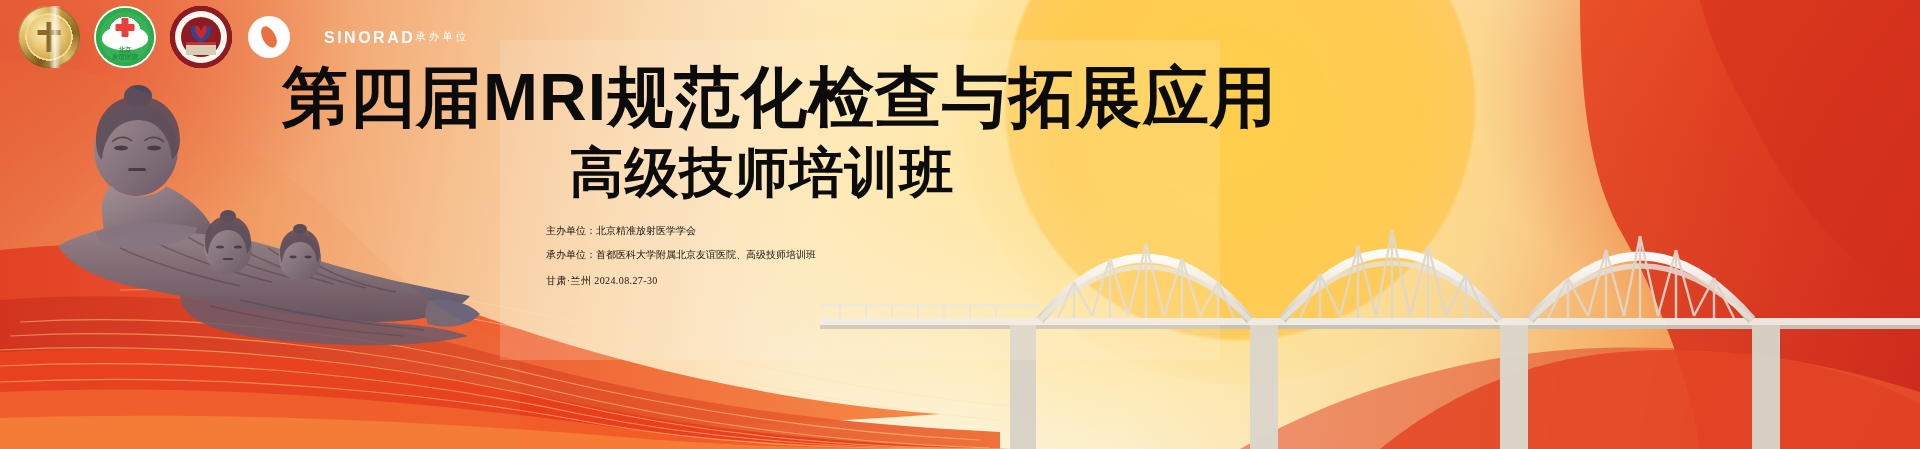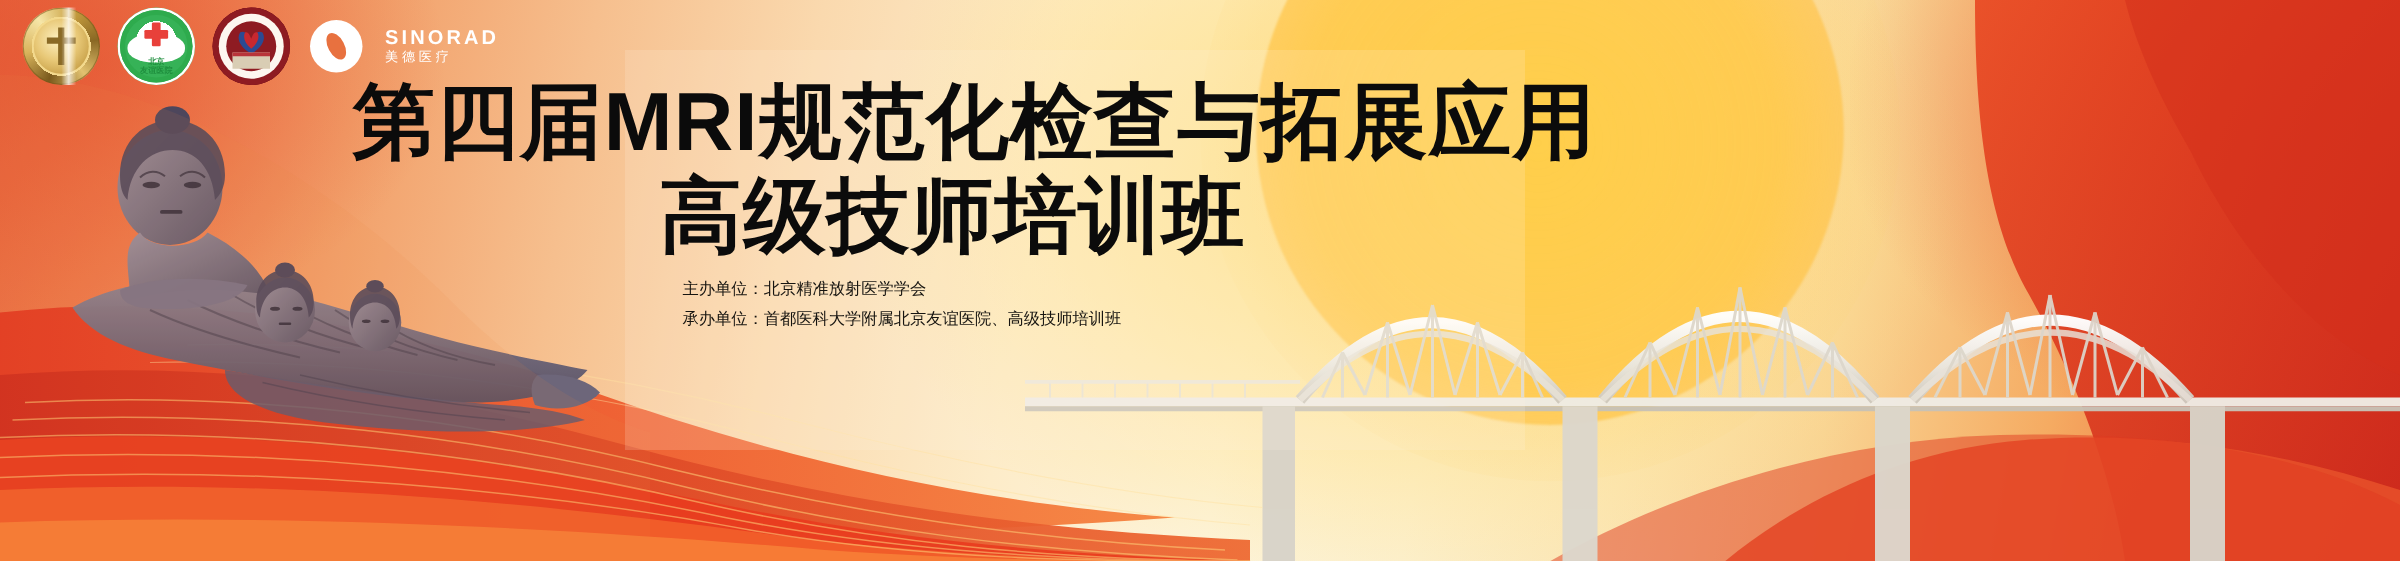--- a/index.html
+++ b/index.html
@@ -108,41 +108,41 @@
   }
 
   .logo-sino { width:46px; height:46px; display:flex; align-items:center; justify-content:center; }
   .sino-eye {
     width:42px; height:42px; border-radius:50%; background:#ffffff; position:relative;
   }
   .sino-eye:before {
     content:""; position:absolute; left:50%; top:50%; transform:translate(-50%,-50%) rotate(-28deg);
     width:13px; height:23px; border-radius:50%; background:#e8713f;
   }
-  .sino-wrap { display:flex; flex-direction:column; align-items:flex-start; margin-left:2px; }
+  .sino-wrap { display:flex; flex-direction:row; align-items:flex-start; margin-left:18px; }
   .sino-name { font-size:16px; font-weight:bold; letter-spacing:2.5px; color:#ffffff; line-height:17px; }
   .sino-sub  { font-size:10.5px; letter-spacing:3px; color:#ffffff; line-height:13px; margin-top:1px; }
 
   
   .title-wrap { position:absolute; left:0; top:0; width:1920px; z-index:35; text-align:center; }
   .title1 {
     position:absolute; left:282px; top:62px; width:960px; text-align:right;
     font-size:66px; line-height:70px; font-weight:bold; color:#0b0b0b;
     letter-spacing:1px; white-space:nowrap;
   }
   .title2 {
     position:absolute; left:282px; top:137px; width:960px; text-align:center;
-    font-size:66px; line-height:70px; font-weight:bold; color:#0b0b0b;
+    font-size:54px; line-height:70px; font-weight:bold; color:#0b0b0b;
     letter-spacing:1px; white-space:nowrap;
   }
 
   
   .orgs { position:absolute; left:546px; top:219px; z-index:35; }
   .orgline {
-    font-size:13px; line-height:23.5px; color:#161410; white-space:nowrap;
+    font-size:10px; line-height:23.5px; color:#161410; white-space:nowrap;
     font-family:Liberation Serif, serif;
   }
   .orgline.last { margin-top:3px; letter-spacing:.4px; }
 </style>
 </head>
 <body>
 
 <div id="banner">
 
   <div class="sun2"></div>
@@ -397,27 +397,28 @@
         <path d="M8 3 C6 7 8 12 13 16 C18 12 20 7 18 3 C15 2 14 6 13 8 C12 6 11 2 8 3 Z" fill="#c8282f"></path>
       </svg>
       <div class="gate"></div>
     </div>
 
     <div class="logo-sino">
       <div class="sino-eye"></div>
     </div>
     <div class="sino-wrap">
       <div class="sino-name">SINORAD</div>
-      <div class="sino-sub">美德医疗</div>
+      <div class="sino-sub">承办单位</div>
     </div>
   </div>
 
   <div class="title-wrap">
     <div class="title1">第四届MRI规范化检查与拓展应用</div>
     <div class="title2">高级技师培训班</div>
   </div>
 
   <div class="orgs">
     <div class="orgline">主办单位：北京精准放射医学学会</div>
     <div class="orgline">承办单位：首都医科大学附属北京友谊医院、高级技师培训班</div>
+    <div class="orgline last">甘肃·兰州  2024.08.27-30</div>
   </div>
 
 </div>
 
 </body></html>

